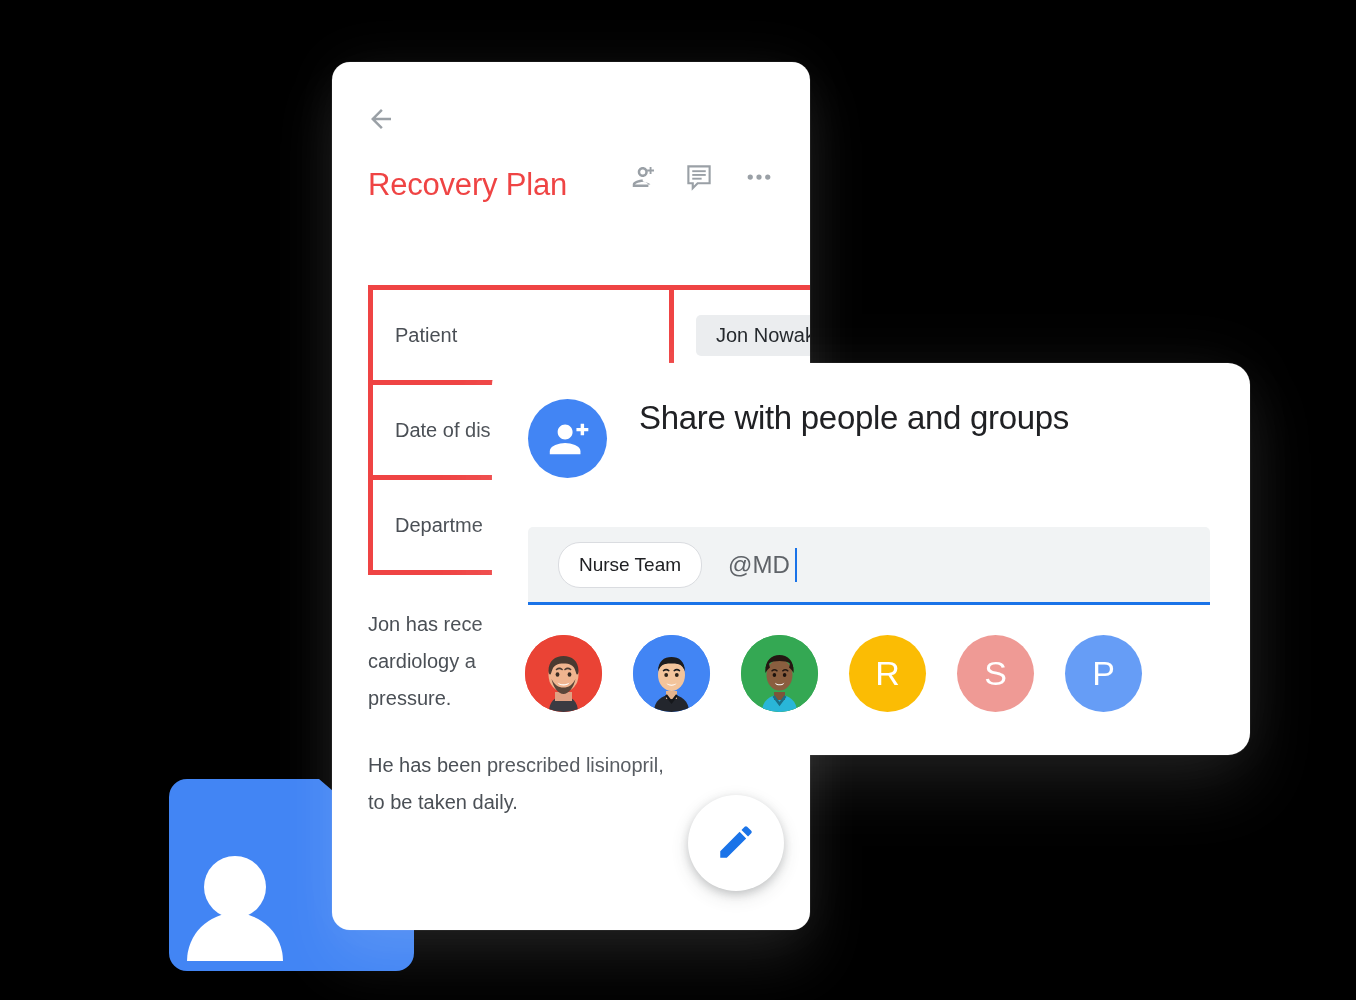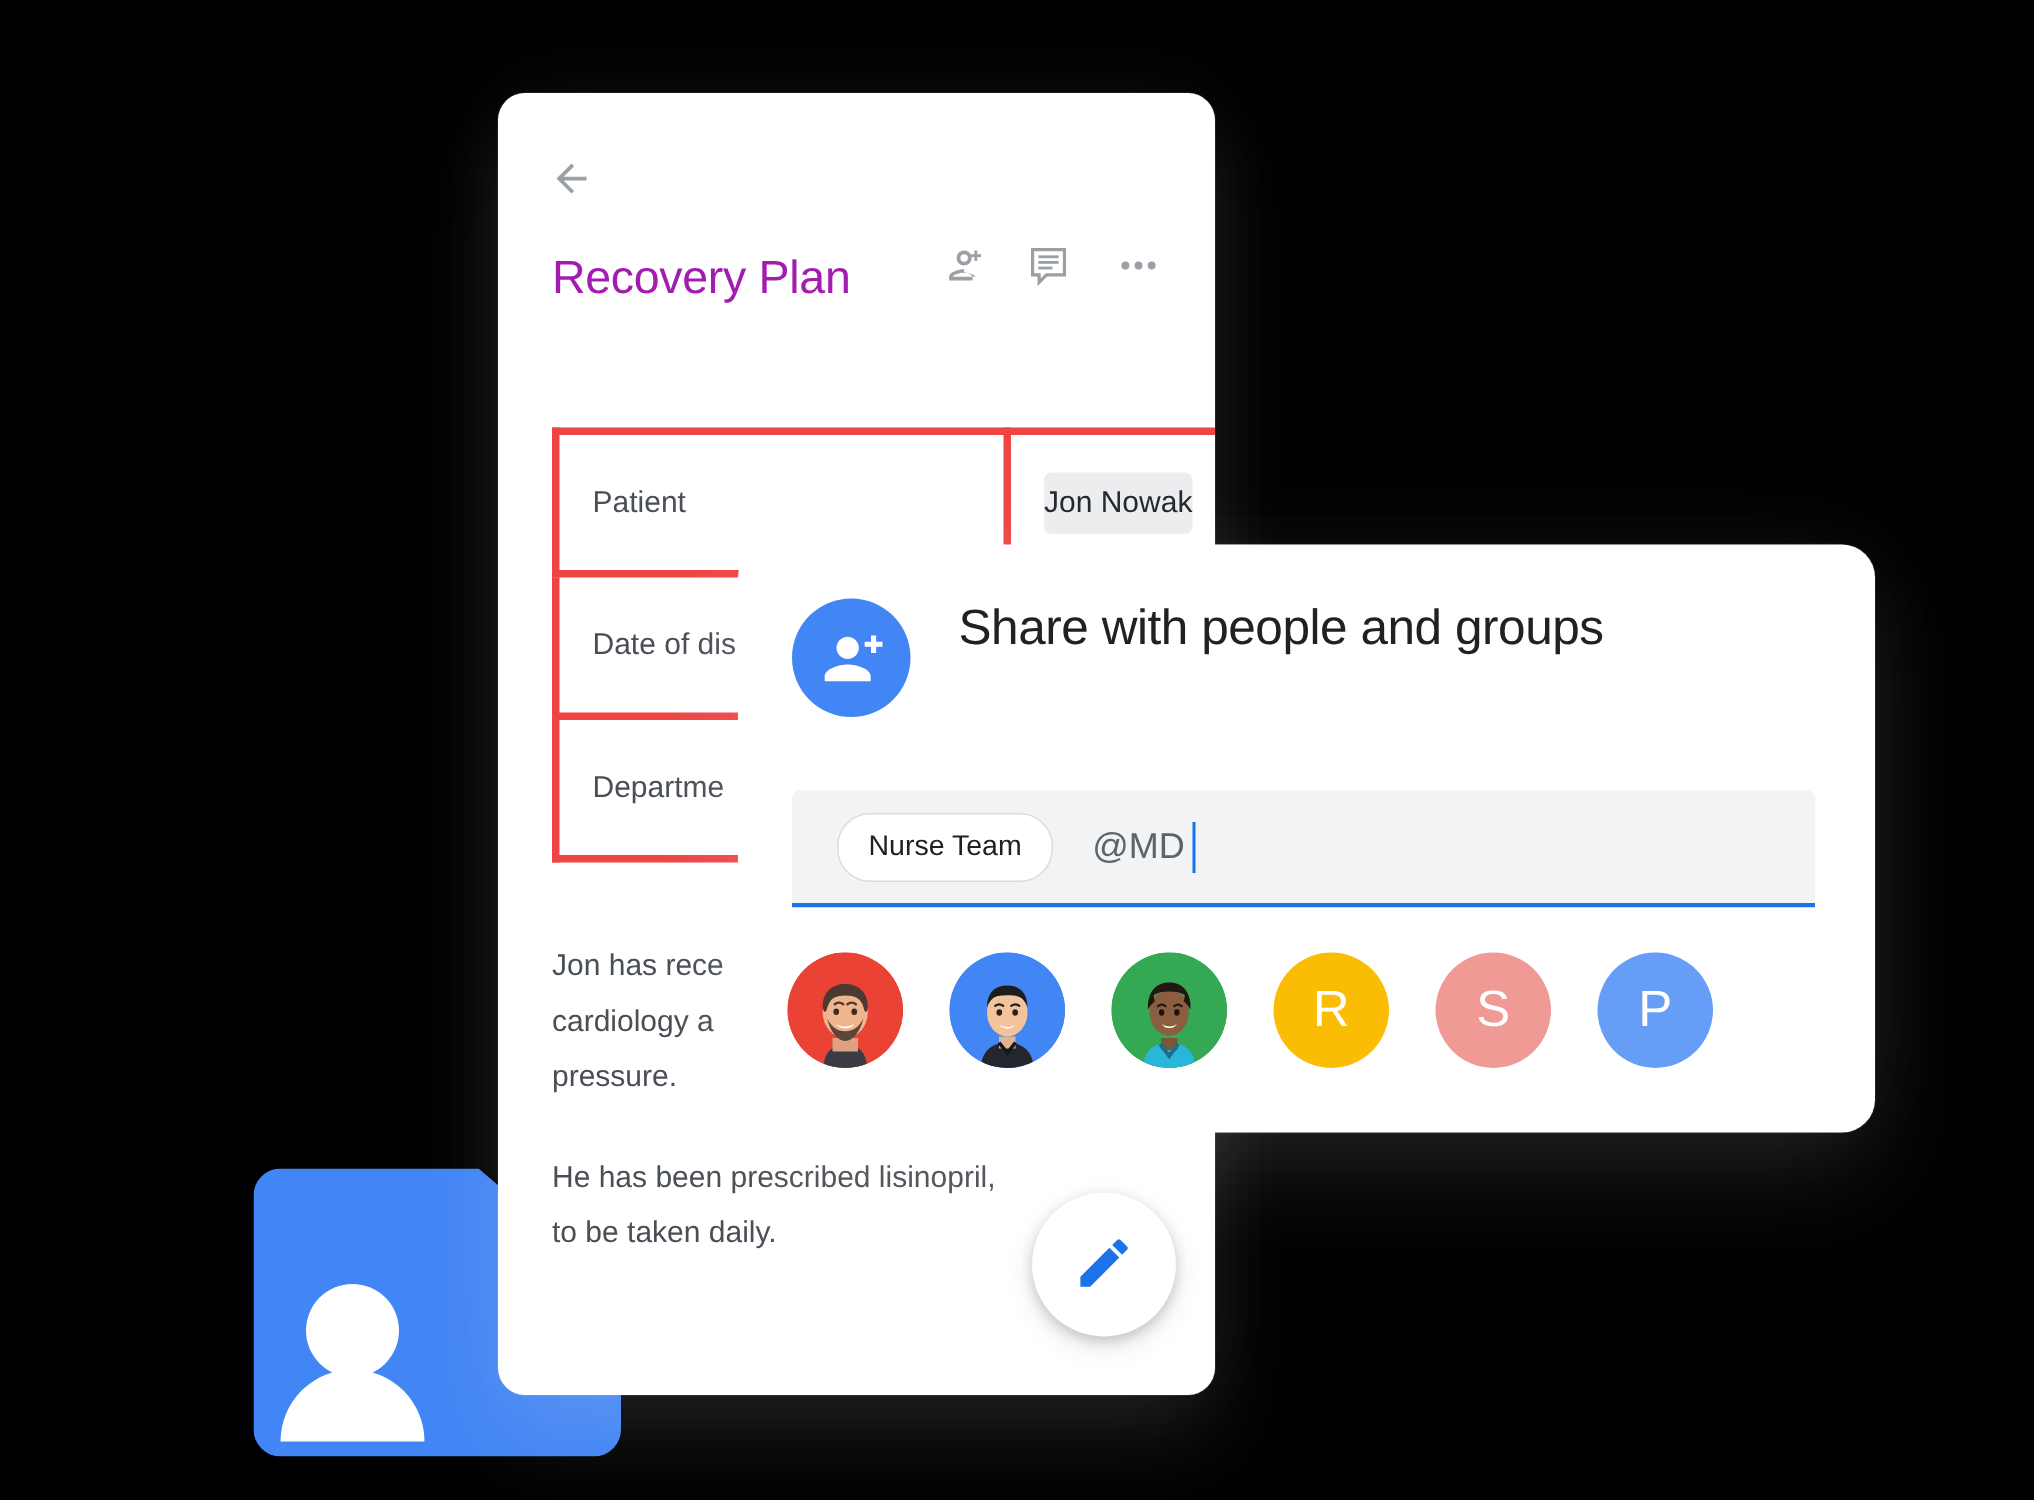--- a/index.html
+++ b/index.html
@@ -59,21 +59,21 @@
   }
   .tb-icon { width: 30px; height: 30px; display:block; }
 
   .doc-title {
     position: absolute;
     left: 368px;
     top: 165px;
     font-size: 31px;
     font-weight: 500;
     letter-spacing: -0.2px;
-    color: #a21caf;
+    color: #ef4444;
     line-height: 40px;
   }
 
   
   #doc-table {
     position: absolute;
     left: 368px;
     top: 285px;
     width: 480px;
     border-collapse: collapse;
@@ -88,21 +88,21 @@
     vertical-align: middle;
     white-space: nowrap;
     overflow: hidden;
   }
   #doc-table td.label-col { width: 252px; }
   #doc-table td.value-col { width: 228px; }
   .value-chip {
     display: inline-block;
     background: #ebedef;
     border-radius: 5px;
-    padding: 9px 0;
+    padding: 9px 20px;
     color: #24282c;
     font-size: 20px;
   }
 
   
   .doc-body {
     position: absolute;
     left: 368px;
     top: 626px;
     width: 400px;
@@ -310,21 +310,21 @@
           <td class="label-col">Date of dis</td>
           <td class="value-col"></td>
         </tr>
         <tr>
           <td class="label-col">Departme</td>
           <td class="value-col"></td>
         </tr>
       </tbody>
     </table>
 
-    <div class="doc-body" style="left:36px; top:564px;">
+    <div class="doc-body" style="left:36px; top:544px;">
       <p>
         <span>Jon has rece</span><br>
         <span>cardiology a</span><br>
         <span>pressure.</span>
       </p>
       <p>
         <span>He has been prescribed lisinopril,</span><br>
         <span>to be taken daily.</span>
       </p>
     </div>

